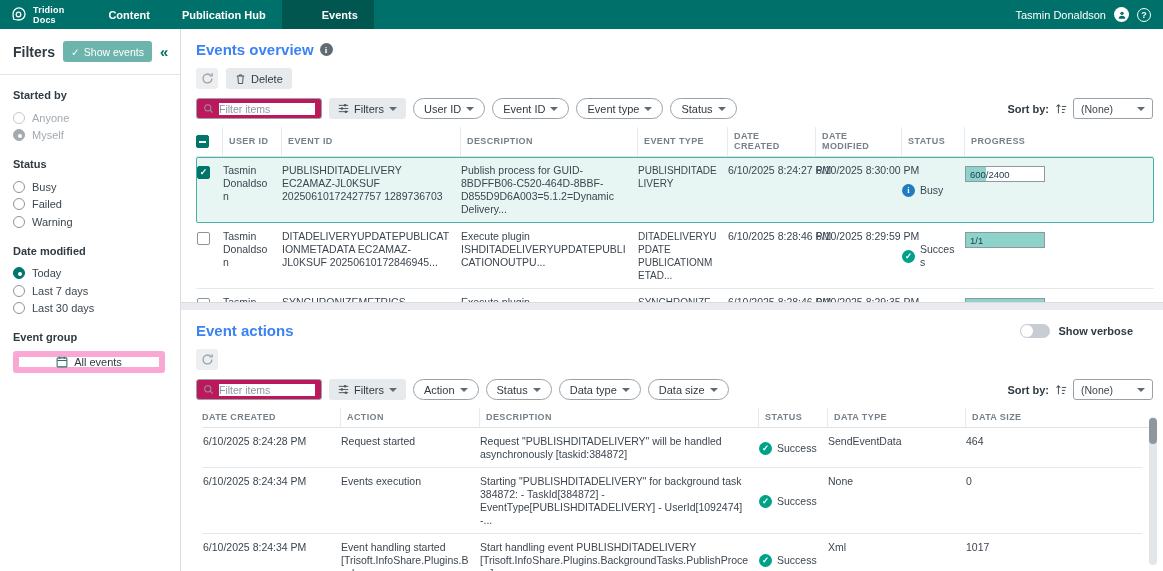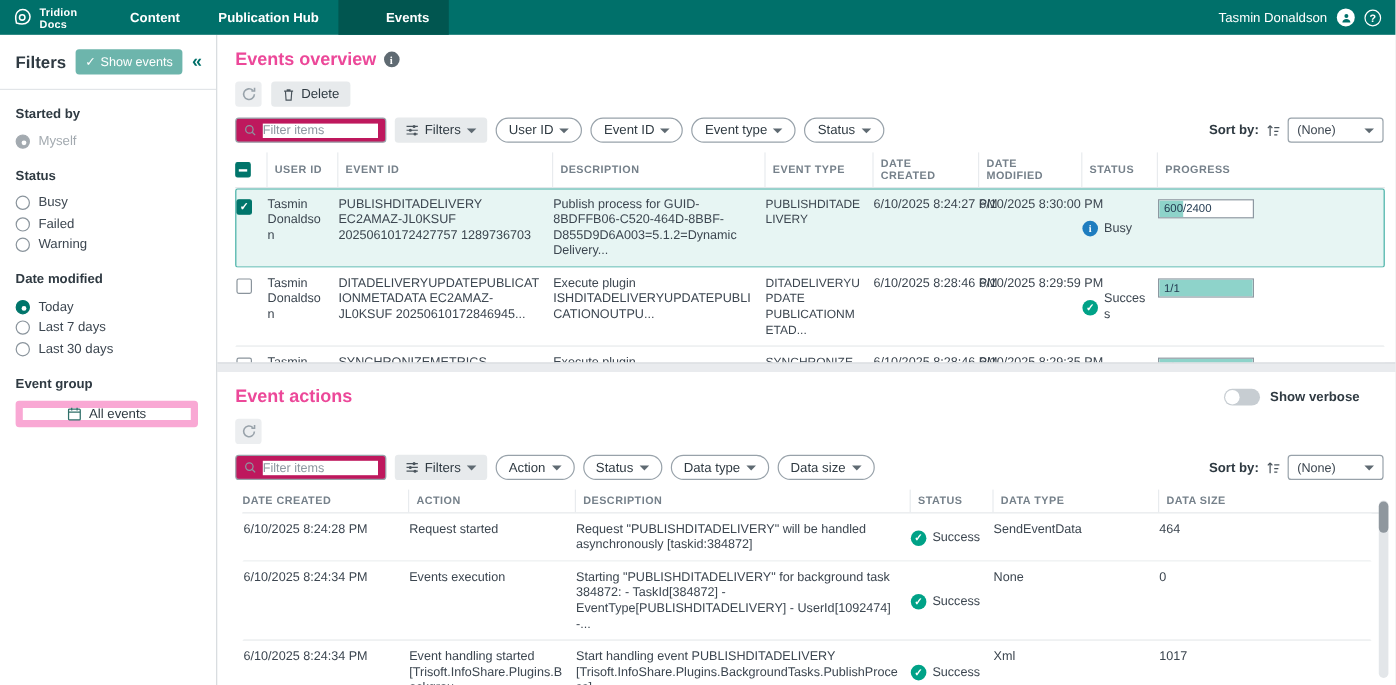--- a/index.html
+++ b/index.html
@@ -35,21 +35,21 @@
   .radio-row.disabled .radio { border-color:#c3c9cd; }
   .radio-row.disabled .radio.on { background:#a3aab0; border-color:#a3aab0; }
   .eg-btn { margin-top:6px; width:152px; height:22px; border:6px solid #f9a8d4; border-radius:3px; background:#fff; display:flex; align-items:center; justify-content:center; gap:6px; font-size:11px; color:#2f3a42; font-family:inherit; cursor:pointer; }
 
   
   .main { position:absolute; top:29px; left:181px; right:0; bottom:0; background:#e9ebee; }
   .panel { position:absolute; left:0; right:0; background:#fff; }
   .panel-1 { top:0; height:273px; }
   .panel-2 { top:281px; bottom:0; }
   .ptitle-row { display:flex; align-items:center; gap:6px; padding:12px 15px 0; }
-  .ptitle { font-size:15px; font-weight:bold; color:#ec4899; }
+  .ptitle { font-size:15px; font-weight:bold; color:#3b82f6; }
   .info-ic { width:13px; height:13px; border-radius:50%; background:#5f6a72; color:#fff; font-size:9px; font-weight:bold; font-family:"Liberation Serif",serif; display:flex; align-items:center; justify-content:center; }
   .toolbar { display:flex; align-items:center; gap:8px; padding:10px 15px 0; }
   .icon-btn { width:22px; height:21px; border:none; border-radius:3px; background:#eceef0; display:flex; align-items:center; justify-content:center; cursor:default; }
   .btn-gray { display:flex; align-items:center; gap:5px; height:21px; border:none; border-radius:3px; background:#e7eaec; padding:0 9px; font-size:11px; color:#2f3a42; font-family:inherit; cursor:pointer;justify-content:center; }
   .filter-row { display:flex; align-items:center; gap:7px; padding:9px 10px 0 15px; }
   .search-box { display:flex; align-items:center; gap:5px; width:126px; height:21px; border:1px solid #98a2aa; border-radius:3px; background:#be185d; padding:0 6px; }
   .search-box input { border:none; outline:none; width:100%; font-size:10.5px; font-family:inherit; color:#3c4650; }
   .search-box input::placeholder { color:#8d97a0; }
   .pill { display:flex; align-items:center; gap:5px; height:21px; border:1px solid #98a2aa; border-radius:11px; background:#fff; padding:0 10px; font-size:11px; color:#2f3a42; font-family:inherit; cursor:pointer; }
   .caret { width:0; height:0; border-left:4px solid transparent; border-right:4px solid transparent; border-top:4px solid #5f6a72; }
@@ -138,20 +138,24 @@
       <span class="sb-title">Filters</span>
       <button class="btn-show-events">
         <span>✓</span>
         <span>Show events</span>
       </button>
       <span class="collapse">«</span>
     </div>
     <div class="sb-body">
       <div class="sb-label">Started by</div>
       <div class="radio-row disabled">
+        <span class="radio"></span>
+        <span>Anyone</span>
+      </div>
+      <div class="radio-row disabled">
         <span class="radio on"></span>
         <span>Myself</span>
       </div>
 
       <div class="sb-label">Status</div>
       <div class="radio-row">
         <span class="radio"></span>
         <span>Busy</span>
       </div>
       <div class="radio-row">

